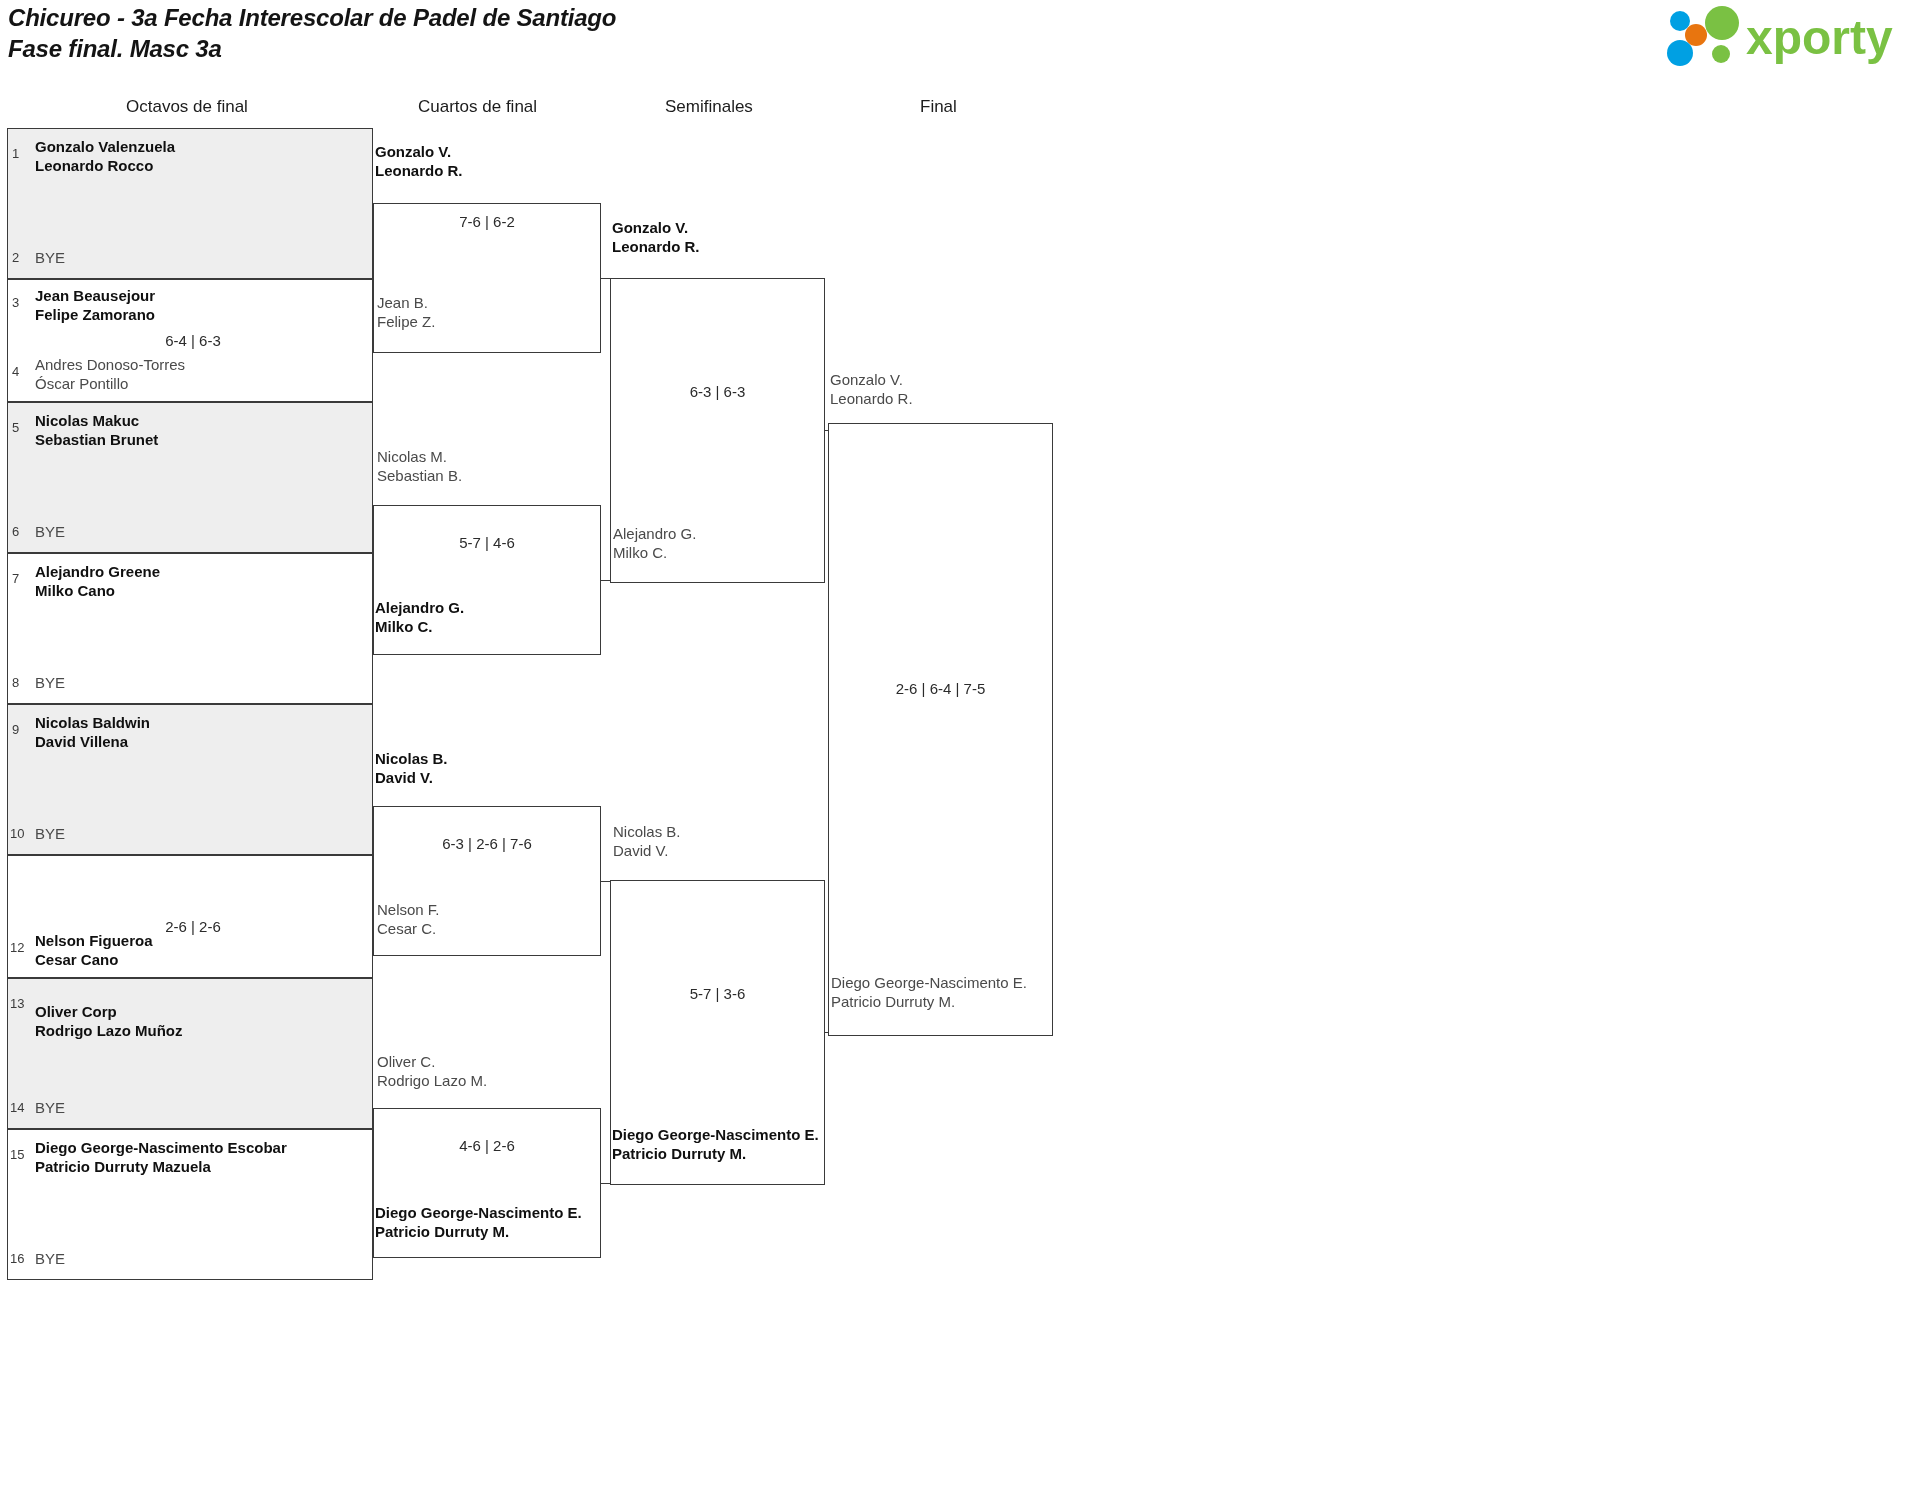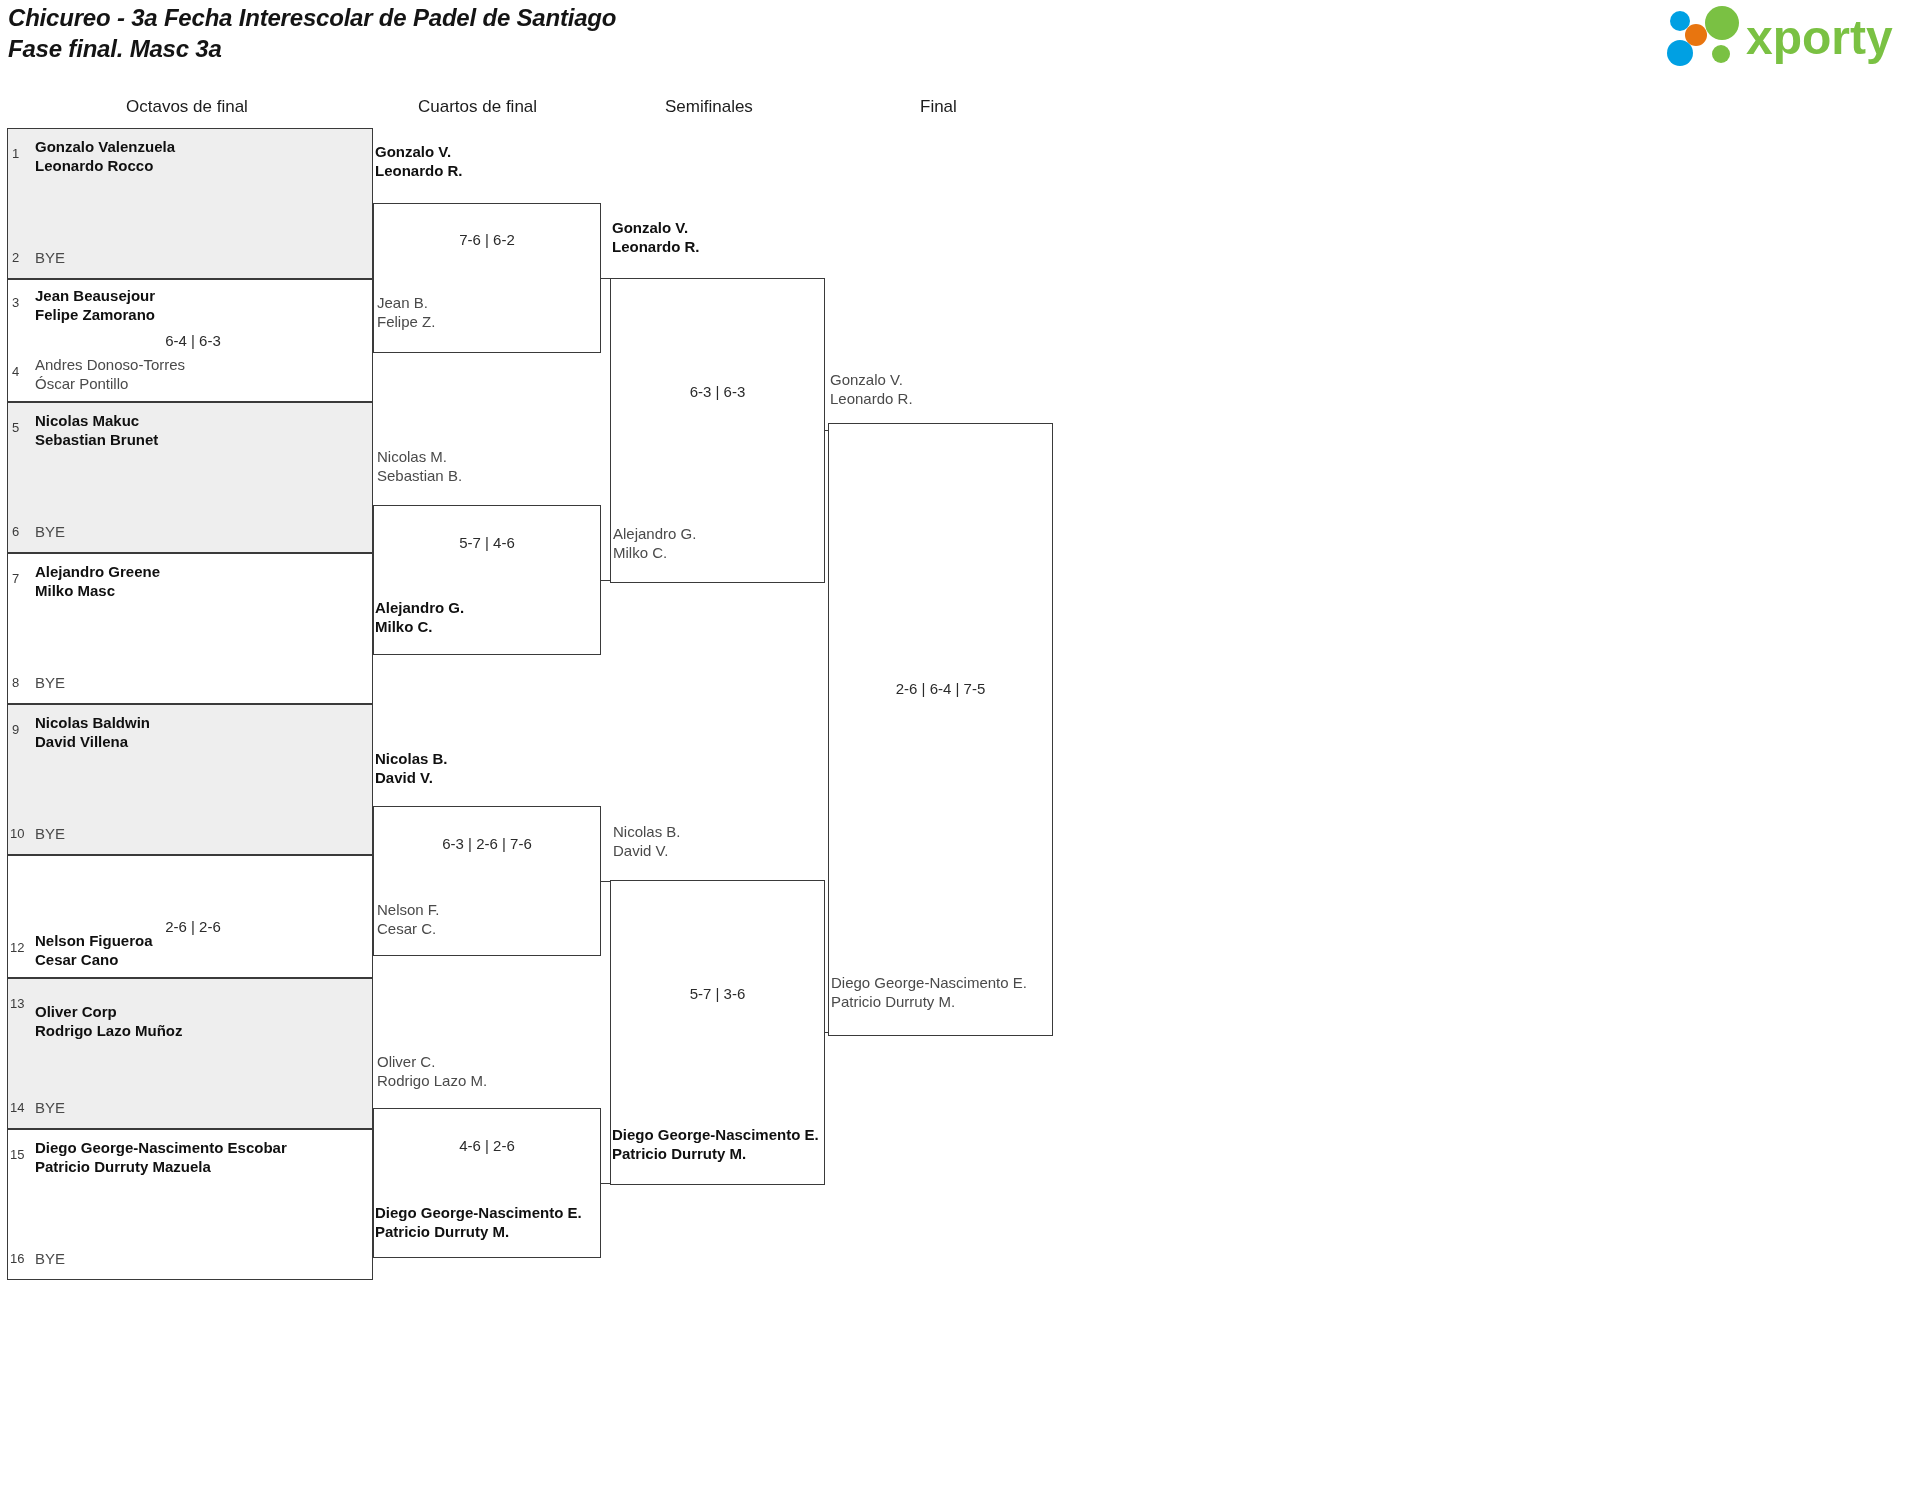--- a/index.html
+++ b/index.html
@@ -203,21 +203,21 @@
         <span class="ln">BYE</span>
       </span>
     </div>
   </div>
 
   <div class="r1-pair" style="top:553px; height:151px;">
     <div class="slot" style="top:0; height:75px;">
       <span class="seed-num" style="top:17px;">7</span>
       <span class="team winner" style="top:9px;">
         <span class="ln">Alejandro Greene</span>
-        <span class="ln">Milko Masc</span>
+        <span class="ln">Milko Cano</span>
       </span>
     </div>
     <div class="slot" style="top:75px; height:74px;">
       <span class="seed-num" style="top:46px;">8</span>
       <span class="team bye" style="top:45px;">
         <span class="ln">BYE</span>
       </span>
     </div>
   </div>
 
@@ -278,21 +278,21 @@
         <span class="ln">BYE</span>
       </span>
     </div>
   </div>
 
   <span class="adv-name winner" style="left:375px; top:143px;">
     <span class="ln">Gonzalo V.</span>
     <span class="ln">Leonardo R.</span>
   </span>
   <div class="match-box" style="left:373px; top:203px; width:228px; height:150px;"></div>
-  <span class="score" style="left:373px; top:231px; width:228px;">7-6 | 6-2</span>
+  <span class="score" style="left:373px; top:213px; width:228px;">7-6 | 6-2</span>
   <span class="adv-name loser" style="left:377px; top:294px;">
     <span class="ln">Jean B.</span>
     <span class="ln">Felipe Z.</span>
   </span>
 
   <span class="adv-name loser" style="left:377px; top:448px;">
     <span class="ln">Nicolas M.</span>
     <span class="ln">Sebastian B.</span>
   </span>
   <div class="match-box" style="left:373px; top:505px; width:228px; height:150px;"></div>

